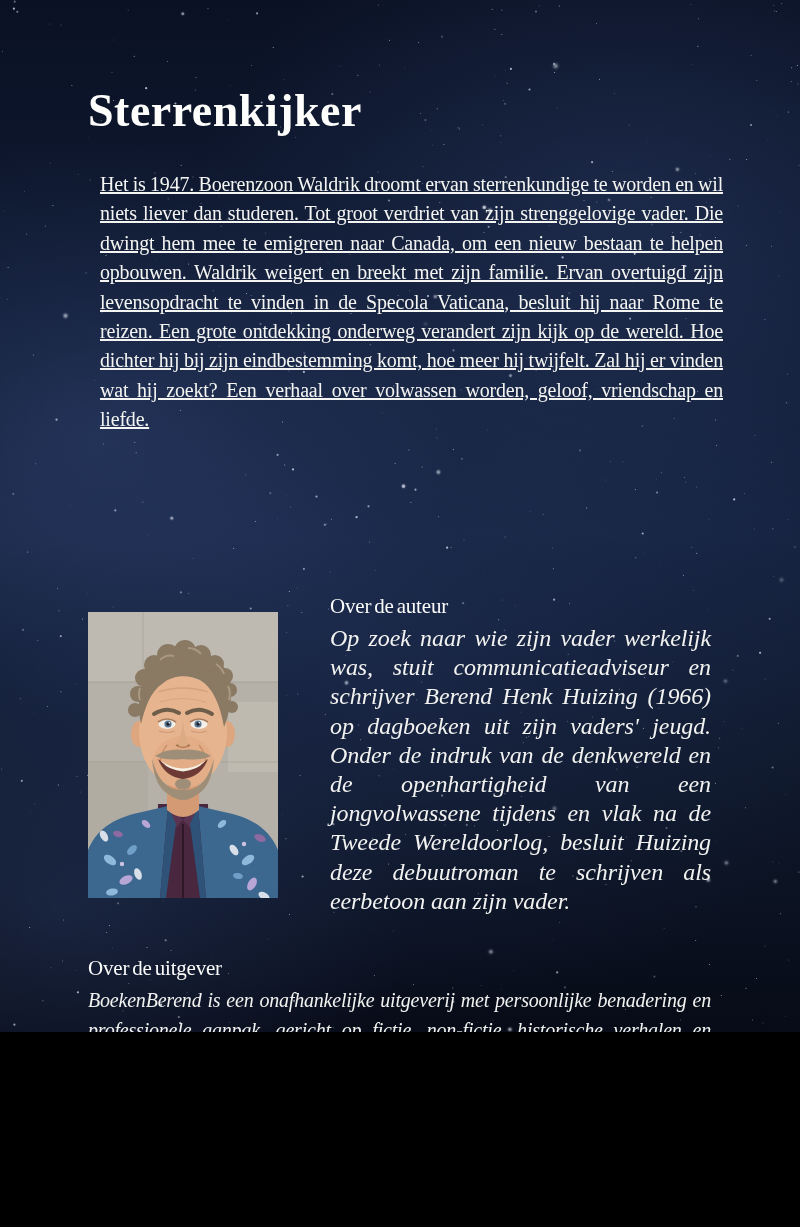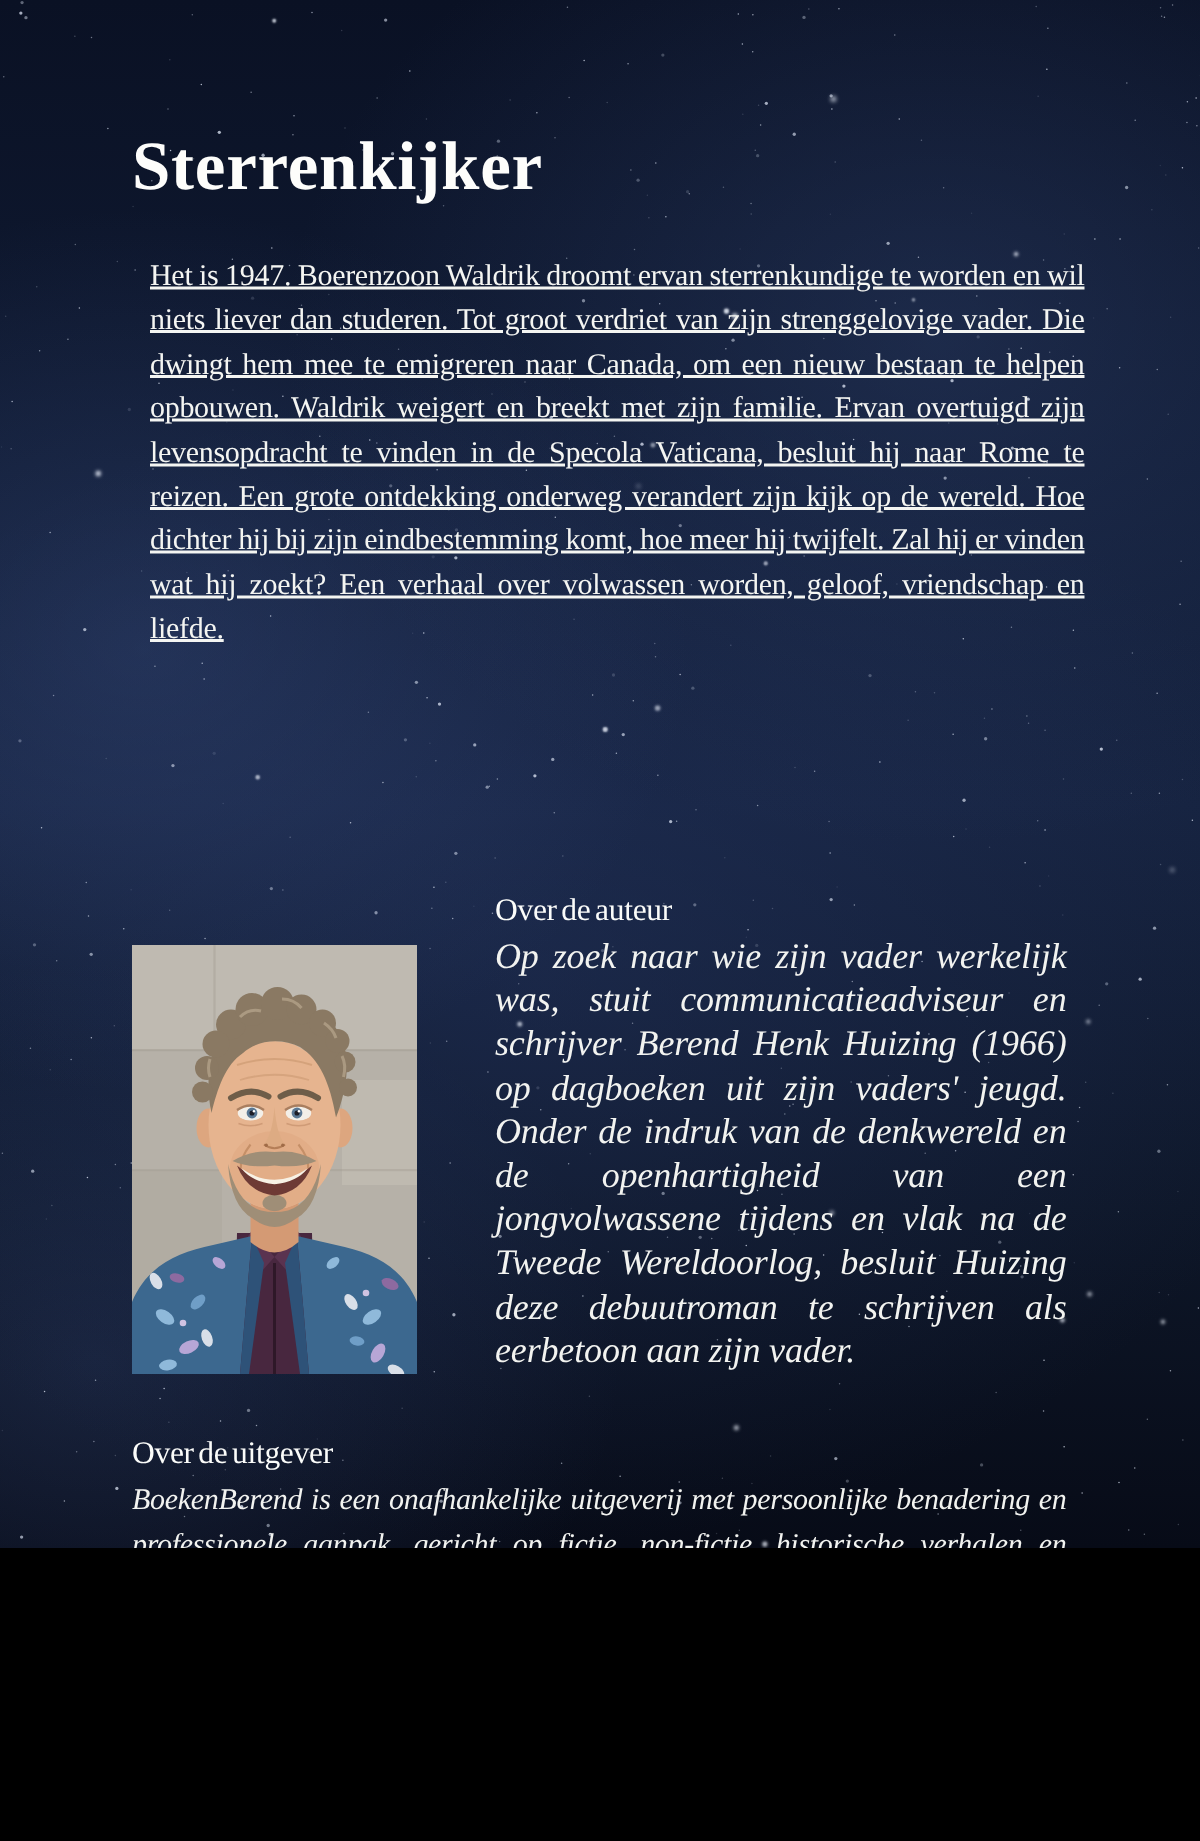--- a/index.html
+++ b/index.html
@@ -18,21 +18,21 @@
     position:absolute; left:88px; top:84px; margin:0;
     font-size:46px; font-weight:bold; letter-spacing:0.5px; color:#fdfdfb;
   }
   .blurb{
     position:absolute; left:88px; top:158px; width:623px; margin:12px;
     font-size:20px; line-height:29.4px; text-align:justify;
     letter-spacing:-0.2px; word-spacing:-0.5px; color:#f4f5f2;text-decoration:underline;
   }
   .author-row{
     position:absolute; left:88px; top:594px; width:623px;
-    display:flex; justify-content:space-between; align-items:flex-end;
+    display:flex; justify-content:space-between; align-items:center;
   }
   .photo{width:190px; height:286px; margin:0; flex:none; overflow:hidden;}
   .photo svg{display:block;}
   .author-text{width:381px;}
   .sec-heading{
     margin:0 0 5px 0; font-size:21px; font-weight:normal; color:#fbfcfa;
     letter-spacing:-0.2px; word-spacing:-2px;
   }
   .bio{
     margin:0; font-style:italic; font-size:24px; line-height:29.2px;

